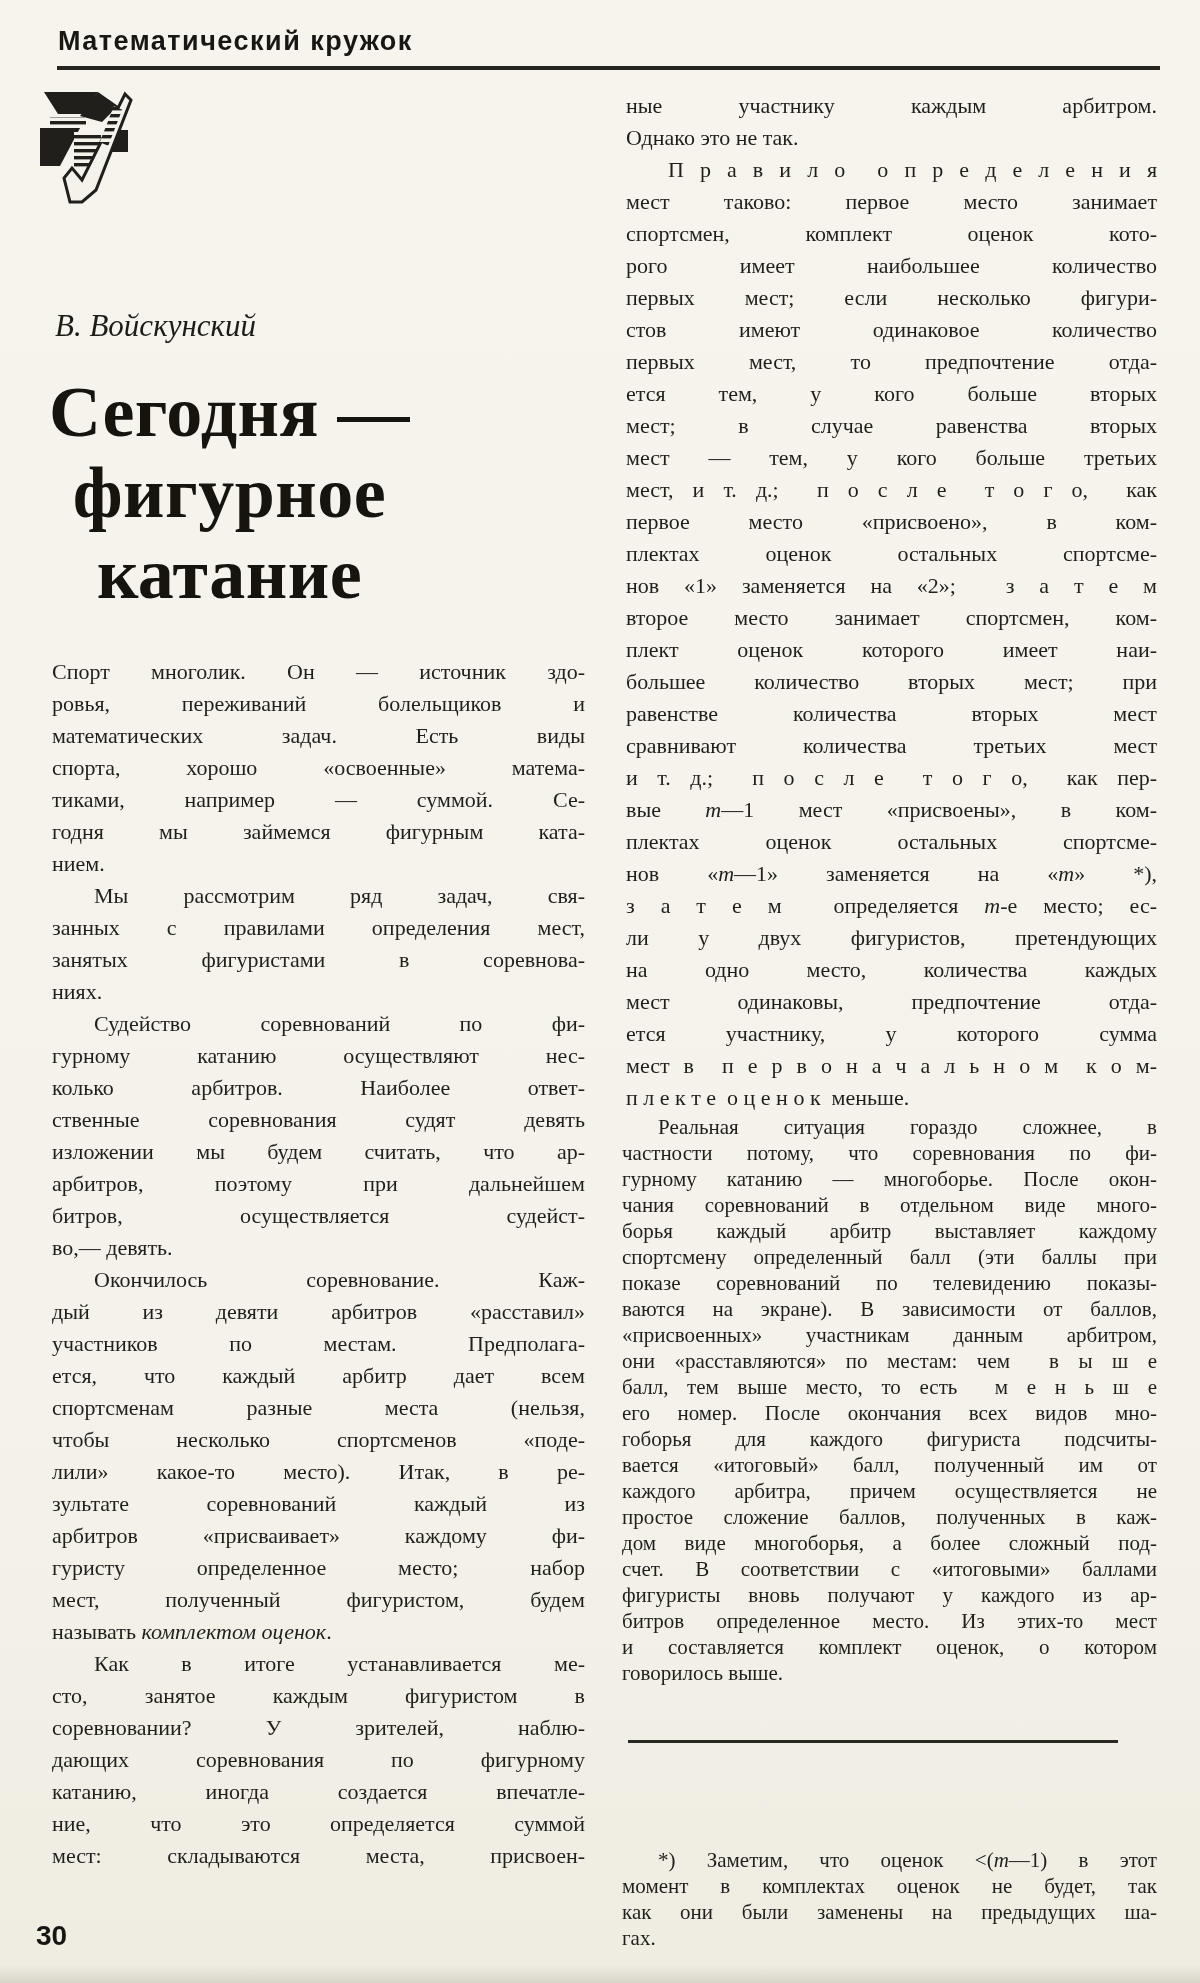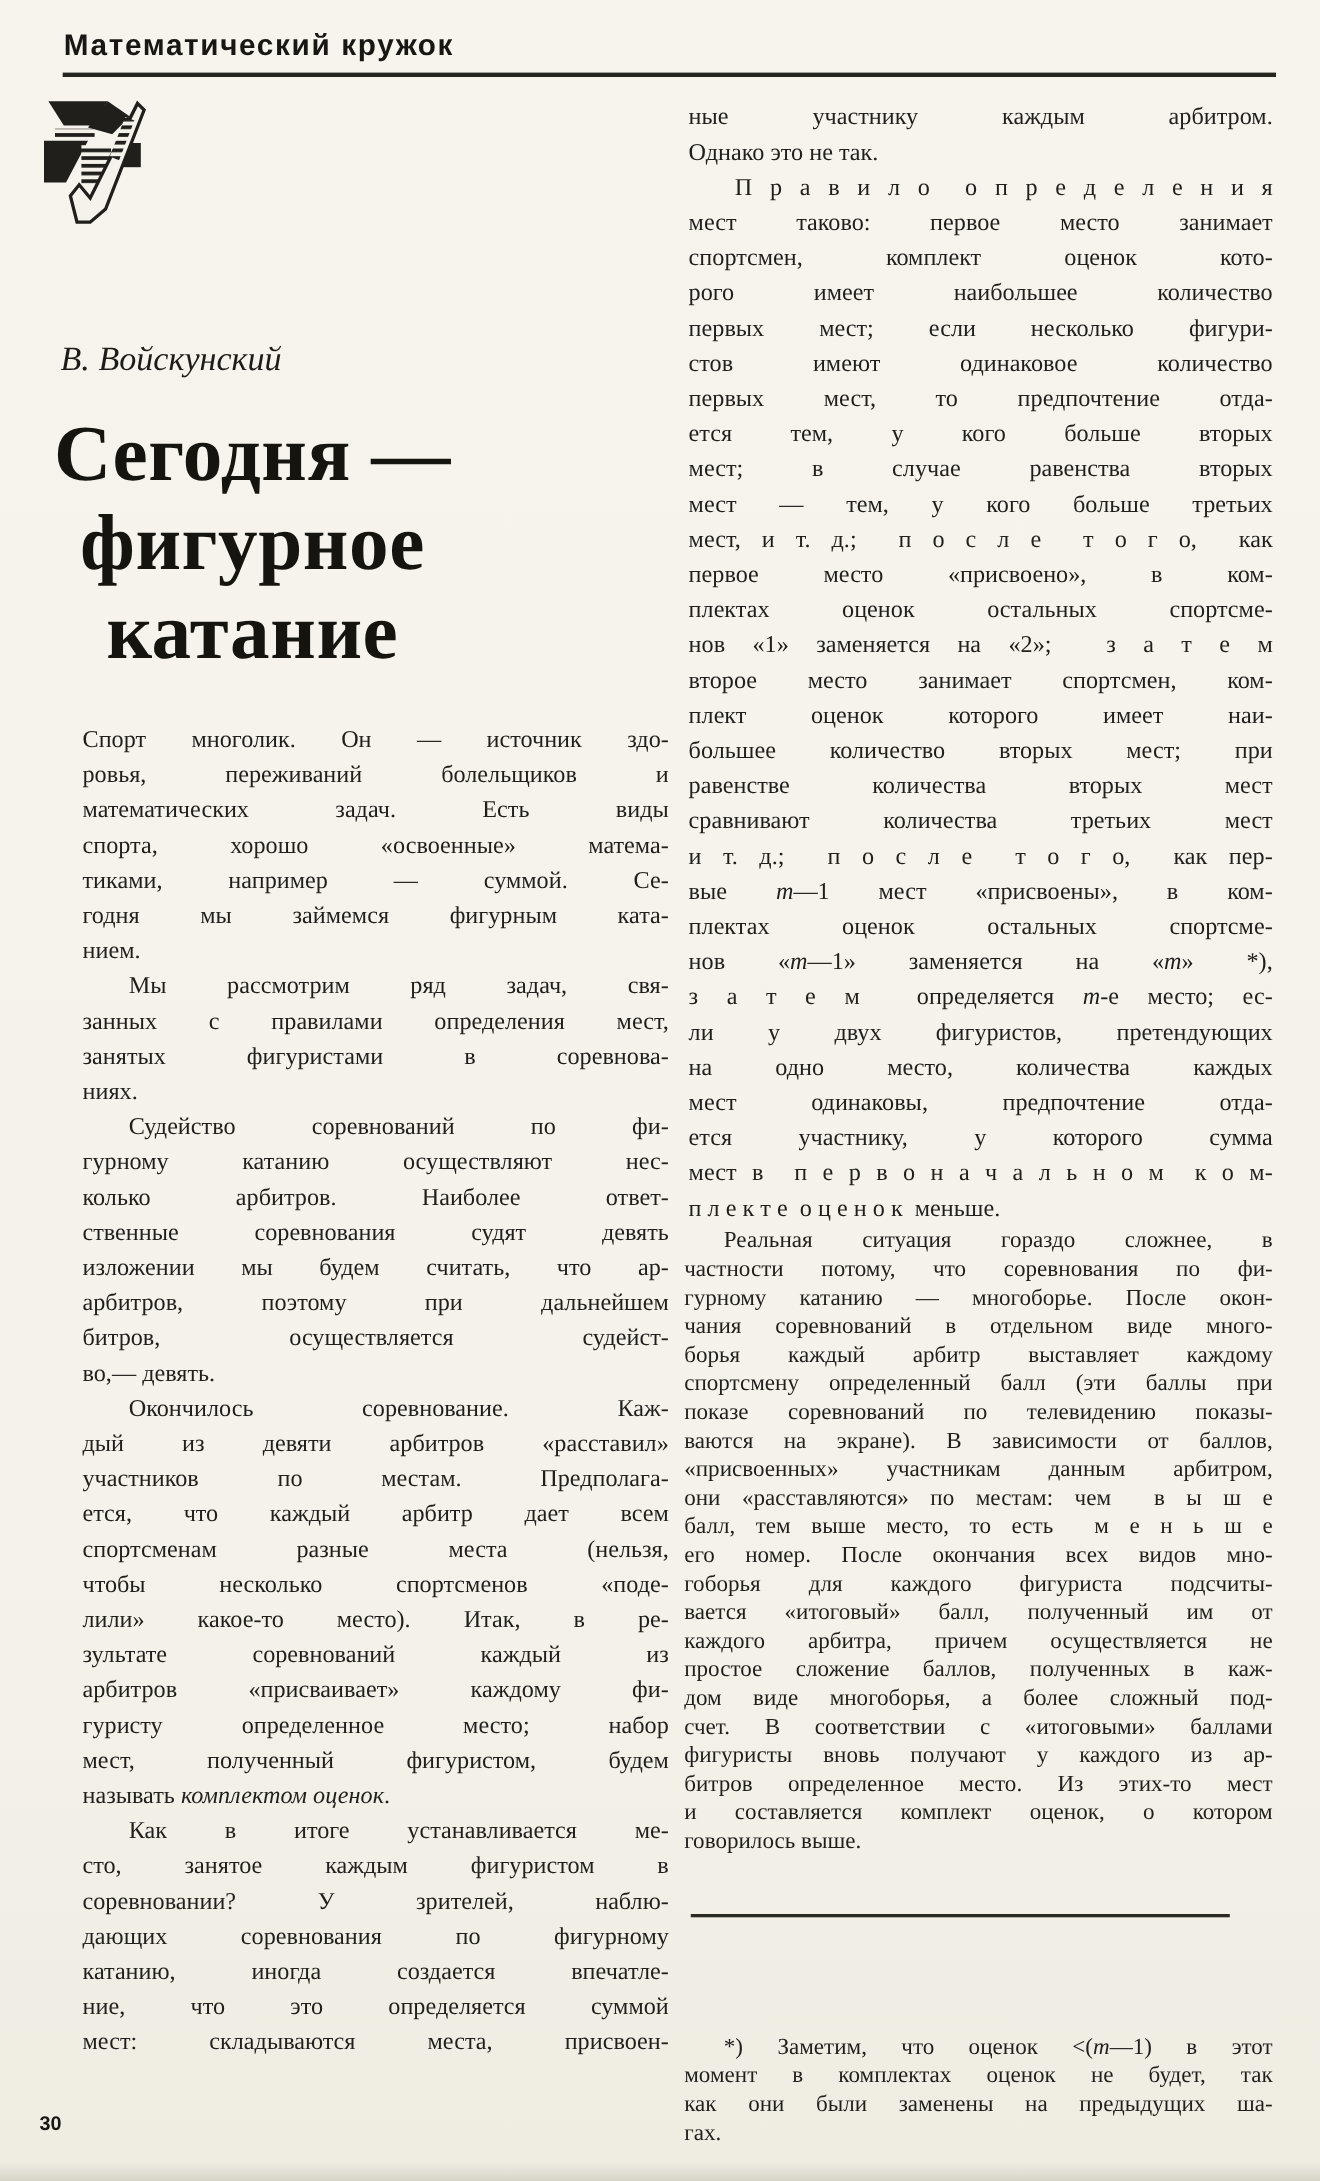--- a/index.html
+++ b/index.html
@@ -16,37 +16,37 @@
     font-weight:700;font-size:27px;letter-spacing:1.5px;color:#181714;
   }
   .header-rule{left:57px;top:66px;width:1103px;height:4px;background:#26251f;}
   
   .logo{left:30px;top:86px;width:104px;height:124px;}
   
   .author{left:55px;top:308px;font-style:italic;font-size:31px;color:#1d1c19;}
   .title{left:49px;top:372px;font-weight:700;font-size:72px;line-height:81px;color:#15140f;letter-spacing:.5px;text-align:center;}
   
   .col{position:absolute;}
-  .col-left-main{left:52px;top:656px;width:533px;margin-left:23px;}
+  .col-left-main{left:52px;top:656px;width:533px;}
   .col-right-main{left:626px;top:90px;width:531px;}
   .col-right-small{left:622px;top:1114px;width:535px;}
   .col-footnote{left:622px;top:1847px;width:535px;}
   .large{font-size:22px;line-height:32px;}
   .small{font-size:21px;line-height:26px;}
   .tline{text-align:justify;text-align-last:justify;}
   .tline.endline{text-align-last:left;}
   .large .indent{text-indent:42px;}
   .small .indent{text-indent:36px;}
   .para{margin:0;}
   
   .footnote-rule{left:628px;top:1740px;width:490px;height:3px;background:#2a2923;}
   
   .page-number{
     left:36px;top:1920px;font-family:"Liberation Sans","DejaVu Sans",sans-serif;
-    font-weight:700;font-size:18px;color:#171612;
+    font-weight:700;font-size:28px;color:#171612;
   }
   .bottom-shade{left:0;top:1965px;width:1200px;height:18px;
     background:linear-gradient(180deg,rgba(190,188,170,0),rgba(170,168,150,.35));}
 </style>
 </head>
 <body>
 
 <div class="abs header-label">Математический кружок</div>
 <div class="abs header-rule"></div>
 

